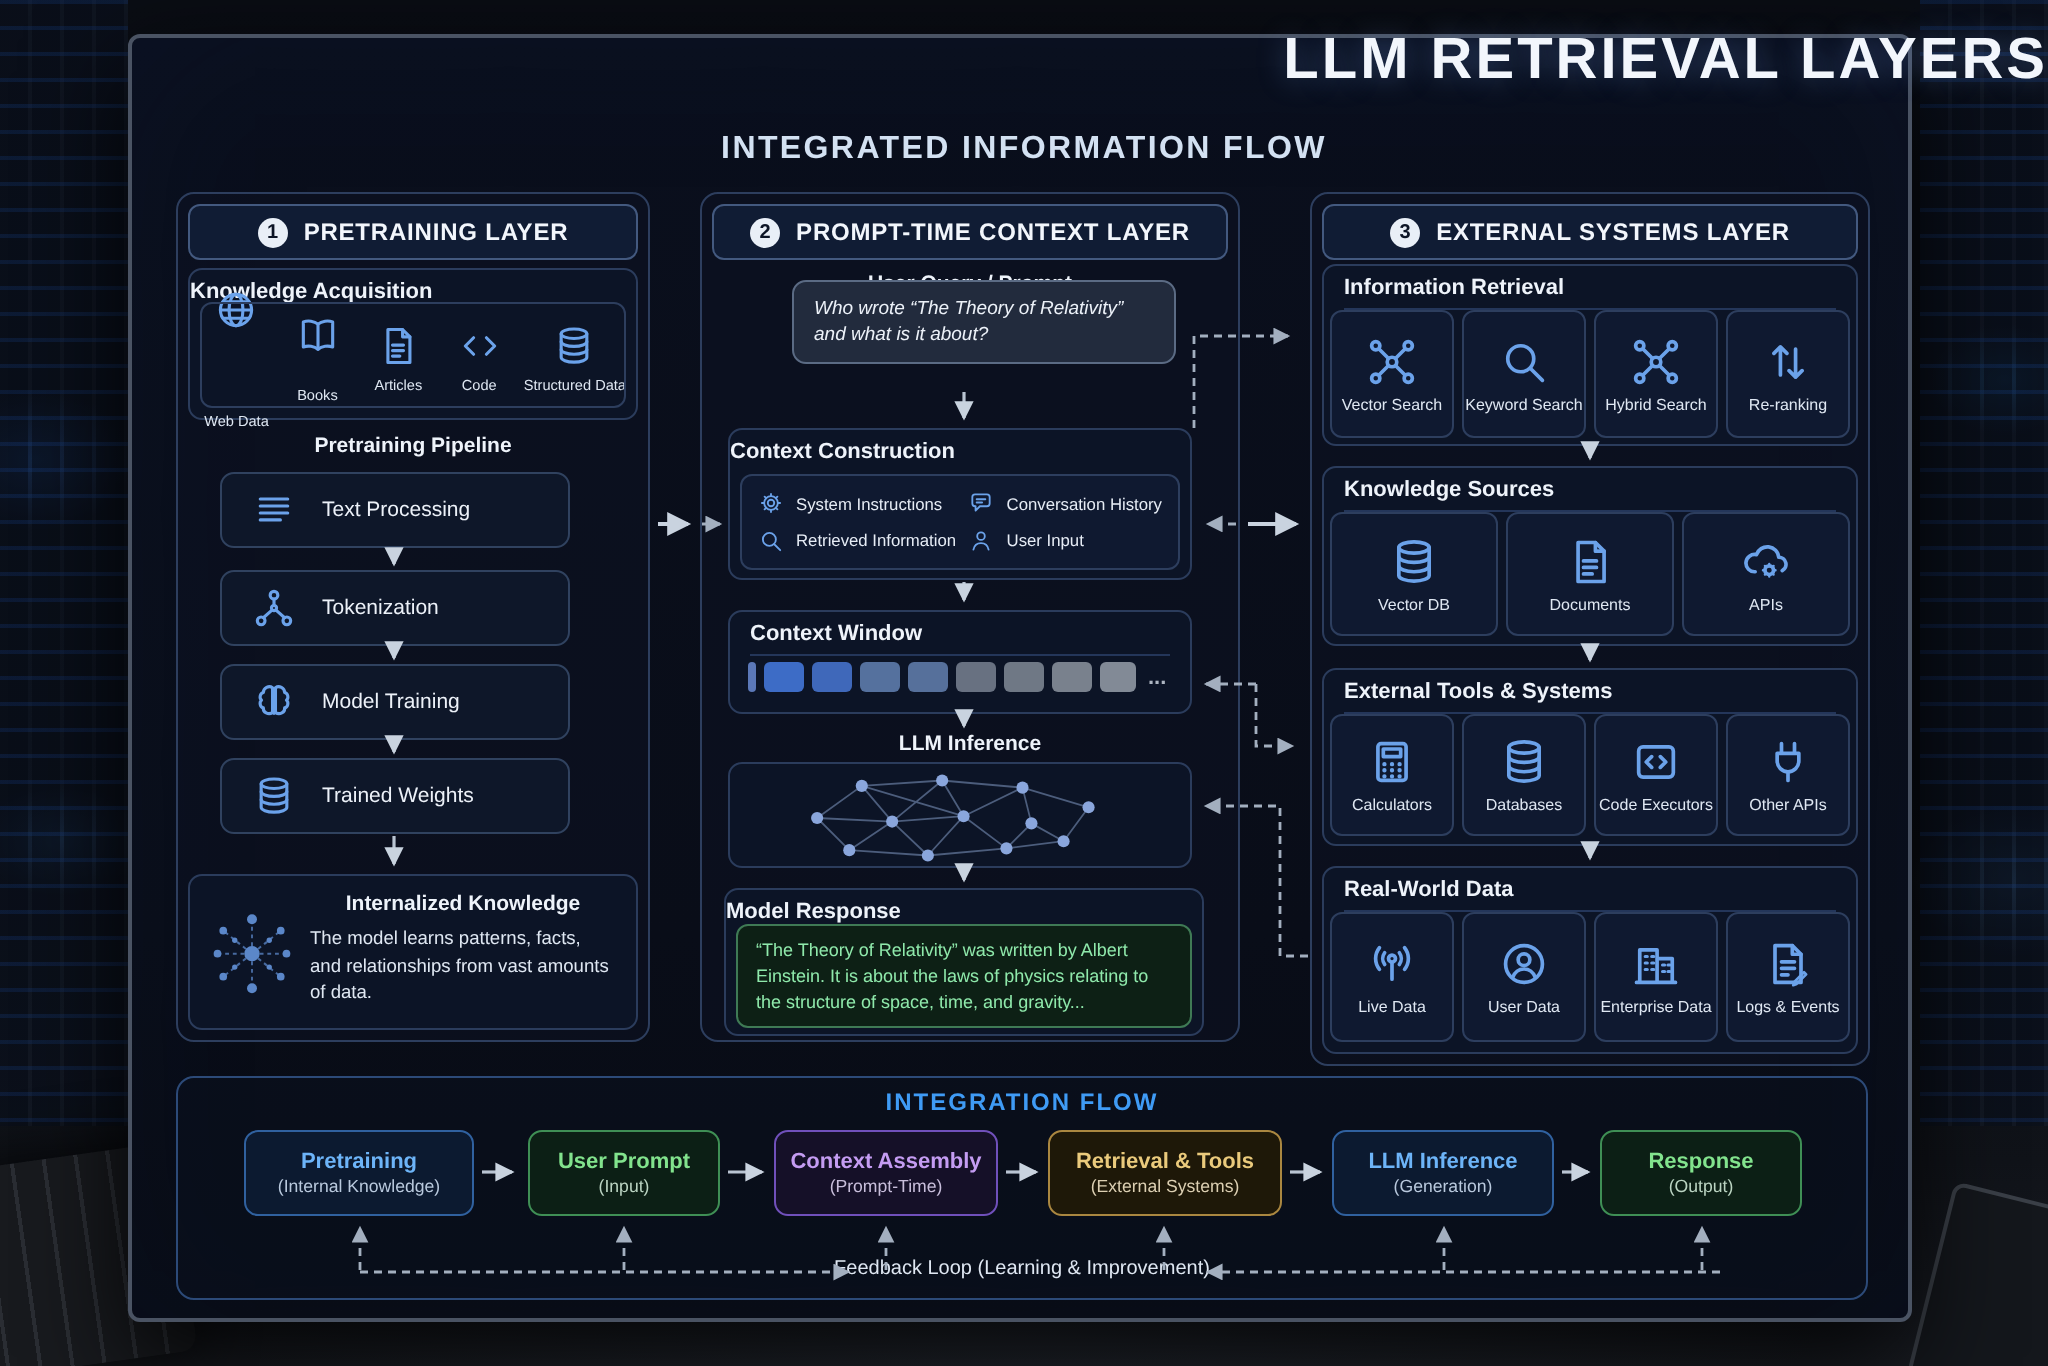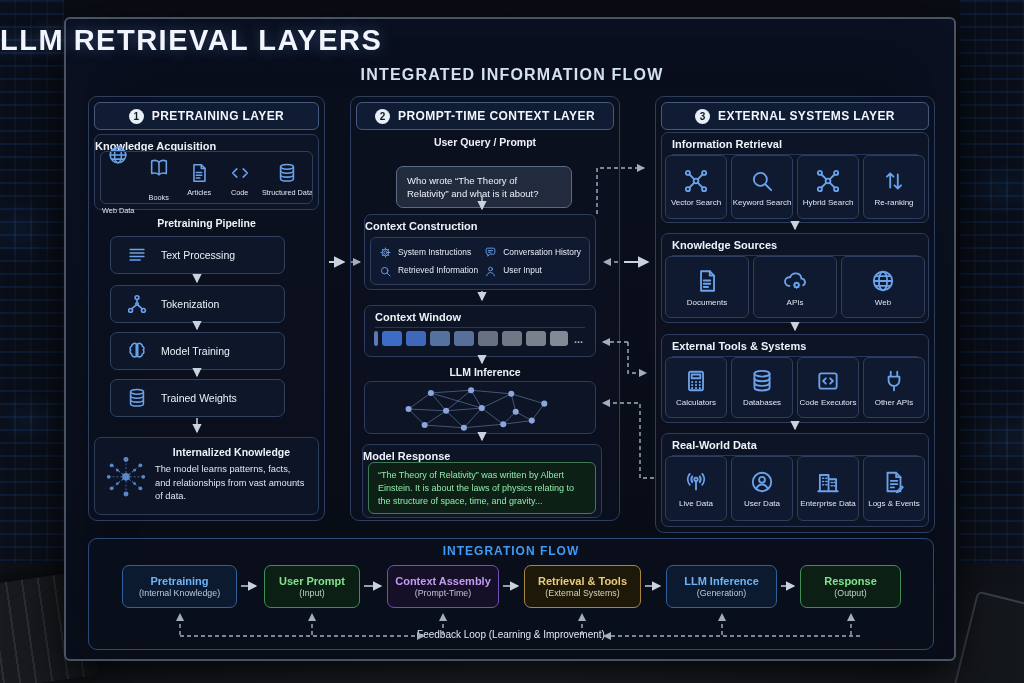--- a/index.html
+++ b/index.html
@@ -26,21 +26,21 @@
                repeating-linear-gradient(180deg,rgba(0,0,0,0) 0 14px,rgba(70,75,82,.5) 14px 16px),#17191d;
     border-radius:8px; transform:rotate(-8deg); box-shadow:0 0 30px rgba(0,0,0,.8); }
   .tablet { position:absolute; right:-30px; top:600px; width:90px; height:100px; background:#14171c;
     border:2px solid #3a3f47; transform:rotate(14deg); border-radius:6px; }
 
   .board { position:absolute; left:64px; top:17px; width:892px; height:644px;
     background:linear-gradient(180deg,#0a0f1d 0%,#090d18 70%,#080b14 100%);
     border:2px solid #4a5363; border-radius:6px;
     box-shadow:0 18px 50px rgba(0,0,0,.85), inset 0 0 80px rgba(20,40,80,.15); }
 
-  .main-title { position:absolute; left:0; top:24px; width:1024px; text-align:left;
+  .main-title { position:absolute; left:0; top:14px; width:1024px; text-align:right;
     font-size:29px; font-weight:bold; color:#f2f6fc; letter-spacing:1.5px;
     text-shadow:0 0 14px rgba(120,170,255,.35); }
   .main-subtitle { position:absolute; left:0; top:66px; width:1024px; text-align:center;
     font-size:16px; font-weight:bold; color:#d3e1f2; letter-spacing:1.2px; }
 
   .col { position:absolute; border:1px solid #2d3e5e; border-radius:9px; background:rgba(13,19,34,.55); }
   .layer-head { position:absolute; height:28px; background:#101c34; border:1px solid #43597f;
     border-radius:6px; display:flex; align-items:center; justify-content:center; gap:8px; }
   .badge { width:15px; height:15px; border-radius:50%; background:#e9eff7; color:#0d1526;
     font-size:10px; font-weight:bold; display:flex; align-items:center; justify-content:center; }
@@ -235,21 +235,21 @@
     <div class="ik-text">The model learns patterns, facts, and relationships from vast amounts of data.</div>
   </div>
 
   <div class="col" style="left:350px; top:96px; width:270px; height:425px;"></div>
   <div class="layer-head" style="left:356px; top:102px; width:258px;">
     <span class="badge">2</span>
     <span class="layer-title">PROMPT-TIME CONTEXT LAYER</span>
   </div>
 
   <div class="sec-title" style="left:350px; top:136px; width:270px;">User Query / Prompt</div>
-  <div class="querybox" style="left:396px; top:166px; width:176px;">Who wrote “The Theory of Relativity” and what is it about?</div>
+  <div class="querybox" style="left:396px; top:140px; width:192px;font-style:italic;">Who wrote “The Theory of Relativity” and what is it about?</div>
 
   <div class="panel" style="left:364px; top:214px; width:232px; height:76px;">
     <div class="panel-title">Context Construction</div>
   </div>
   <div class="cc-grid" style="left:370px; top:237px; width:220px;">
     <div class="cc-item">
       <span class="ic"><svg viewBox="0 0 24 24">
             <circle cx="12" cy="12" r="3"></circle>
             <circle cx="12" cy="12" r="6.3"></circle>
             <path d="M12 3.6v2.1M12 18.3v2.1M3.6 12h2.1M18.3 12h2.1M6.1 6.1 7.6 7.6M16.4 16.4l1.5 1.5M17.9 6.1l-1.5 1.5M7.6 16.4l-1.5 1.5"></path>
@@ -369,41 +369,42 @@
       <span class="lb">Re-ranking</span>
     </div>
   </div>
 
   <div class="panel" style="left:661px; top:233px; width:268px; height:90px;">
     <div class="panel-title ul">Knowledge Sources</div>
   </div>
   <div class="cellrow" style="left:665px; top:256px; width:260px; height:62px;">
     <div class="cell">
       <span class="ic"><svg viewBox="0 0 24 24">
+            <ellipse cx="12" cy="5.3" rx="7" ry="2.6"></ellipse>
+            <path d="M5 5.3v4.3c0 1.4 3.1 2.6 7 2.6s7-1.2 7-2.6V5.3"></path>
+            <path d="M5 9.6v4.3c0 1.4 3.1 2.6 7 2.6s7-1.2 7-2.6V9.6"></path>
+            <path d="M5 13.9v4.3c0 1.4 3.1 2.6 7 2.6s7-1.2 7-2.6v-4.3"></path>
+          </svg></span>
+      <span class="lb">Vector DB</span>
+    </div>
+    <div class="cell">
+      <span class="ic"><svg viewBox="0 0 24 24">
             <path d="M6.5 3h8L18.5 7v14h-12z"></path>
             <path d="M14.5 3v4h4"></path>
             <path d="M9 11.5h6M9 14.5h6M9 17.5h4"></path>
           </svg></span>
       <span class="lb">Documents</span>
     </div>
     <div class="cell">
       <span class="ic"><svg viewBox="0 0 24 24">
             <path d="M7 16.5a4 4 0 1 1 .6-7.9 5.3 5.3 0 0 1 10.3 1.2 3.3 3.3 0 0 1 1.6 6.2"></path>
             <circle cx="13.5" cy="15.8" r="2"></circle>
             <path d="M13.5 12.9v1M13.5 17.7v1M10.6 15.8h1M15.4 15.8h1M11.5 13.8l.7.7M14.8 17.1l.7.7M15.5 13.8l-.7.7M12.2 17.1l-.7.7" stroke-width="1.1"></path>
           </svg></span>
       <span class="lb">APIs</span>
-    </div>
-    <div class="cell">
-      <span class="ic"><svg viewBox="0 0 24 24">
-            <circle cx="12" cy="12" r="8.5"></circle>
-            <ellipse cx="12" cy="12" rx="3.8" ry="8.5"></ellipse>
-            <path d="M3.5 12h17M5 7.5h14M5 16.5h14"></path>
-          </svg></span>
-      <span class="lb">Web</span>
     </div>
   </div>
 
   <div class="panel" style="left:661px; top:334px; width:268px; height:89px;">
     <div class="panel-title ul">External Tools &amp; Systems</div>
   </div>
   <div class="cellrow" style="left:665px; top:357px; width:260px; height:61px;">
     <div class="cell">
       <span class="ic"><svg viewBox="0 0 24 24">
             <rect x="5.5" y="3.5" width="13" height="17" rx="1.5"></rect>

